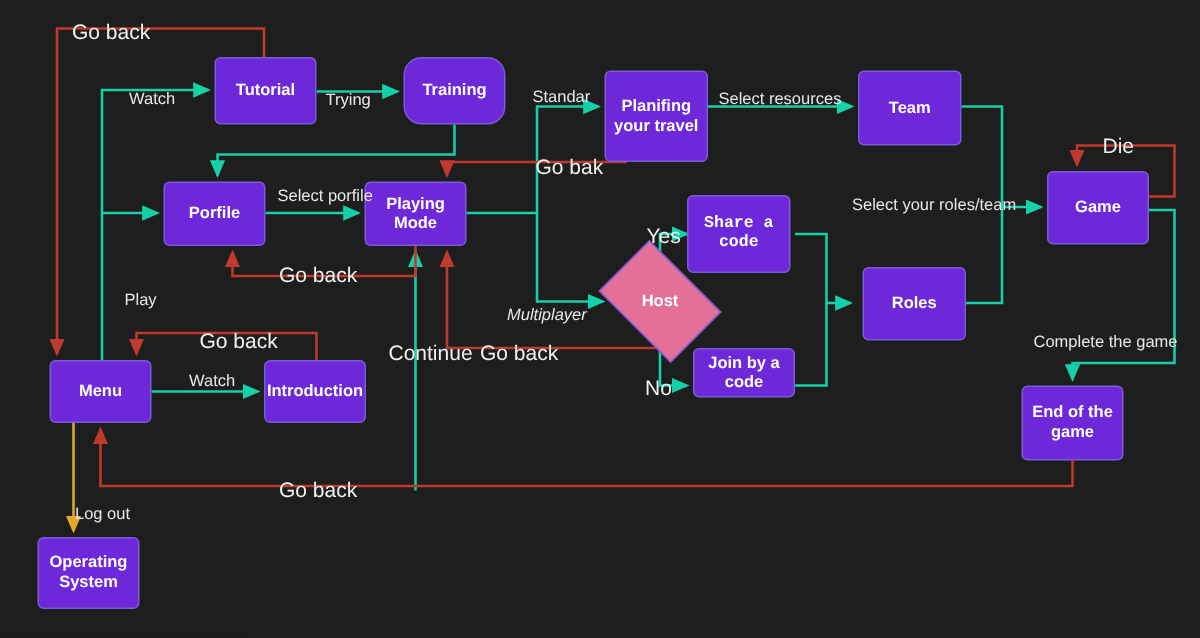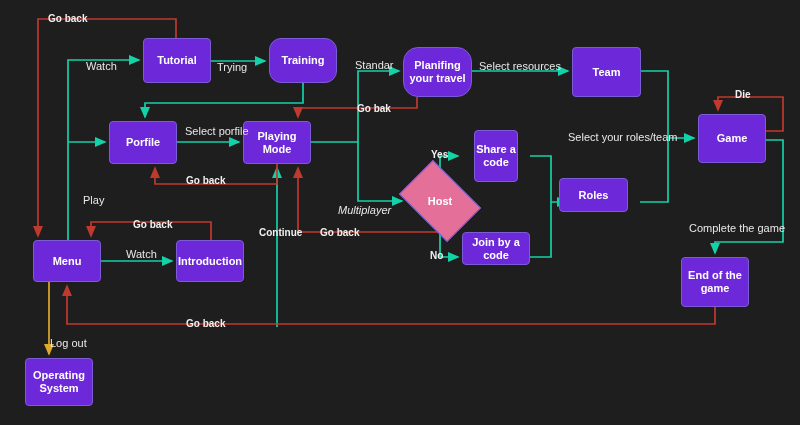--- a/index.html
+++ b/index.html
@@ -7,21 +7,21 @@
          font-family:"Liberation Sans", sans-serif;}
   svg.wires{position:absolute;left:0;top:0;width:800px;height:425px;}
   .node{position:absolute;background:#6d28d9;border:1px solid #7b5cd6;border-radius:4px;
         display:flex;align-items:center;justify-content:center;text-align:center;
         color:#ffffff;font-weight:bold;font-size:11px;line-height:13px;box-sizing:border-box;}
   .node.diamond{background:transparent;border:none;border-radius:0;}
   .diamond .dshape{position:absolute;left:0;top:0;width:100%;height:100%;
         background:#e4709a;border:1px solid #7b5cd6;transform:rotate(45deg);box-sizing:border-box;}
   .diamond .dlabel{position:relative;z-index:2;}
   .elabel{position:absolute;color:#e8e8e8;font-size:11px;white-space:nowrap;}
-  .elabel.bold{font-weight:bold;font-size:10px;color:#f0f0f0;}
+  .elabel.bold{font-weight:normal;font-size:14px;color:#f0f0f0;}
 </style>
 </head>
 <body>
 
 <div id="stage">
 
   <svg class="wires" viewBox="0 0 800 425" xmlns="http://www.w3.org/2000/svg">
     <defs>
       <marker id="ar-flow" markerWidth="7" markerHeight="7" refX="6" refY="3" orient="auto">
         <path d="M0,0 L7,3 L0,6 z" fill="#14d1a8"></path>
@@ -101,37 +101,37 @@
       </div>
       <div class="node" style="left: 269px; top: 38px; width: 68px; height: 45px; border-radius: 12px;">
         <span class="">Training</span>
       </div>
       <div class="node" style="left: 109px; top: 121px; width: 68px; height: 43px;">
         <span class="">Porfile</span>
       </div>
       <div class="node" style="left: 243px; top: 121px; width: 68px; height: 43px;">
         <span class="">Playing<br>Mode</span>
       </div>
-      <div class="node" style="left: 403px; top: 47px; width: 69px; height: 50px; border-radius: 15px;">
+      <div class="node" style="left: 403px; top: 47px; width: 69px; height: 61px;">
         <span class="">Planifing<br>your travel</span>
       </div>
       <div class="node" style="left: 572px; top: 47px; width: 69px; height: 50px;">
         <span class="">Team</span>
       </div>
       <div class="node diamond" style="left: 406px; top: 177px; width: 68px; height: 48px;">
         <div class="dshape"></div>
         <span class="dlabel">Host</span>
       </div>
-      <div class="node" style="left: 474px; top: 130px; width: 44px; height: 52px;">
+      <div class="node" style="left: 458px; top: 130px; width: 69px; height: 52px; font-family: Liberation Mono, monospace;">
         <span class="">Share a<br>code</span>
       </div>
       <div class="node" style="left: 462px; top: 232px; width: 68px; height: 33px;">
         <span class="">Join by a<br>code</span>
       </div>
-      <div class="node" style="left: 559px; top: 178px; width: 69px; height: 34px;">
+      <div class="node" style="left: 575px; top: 178px; width: 69px; height: 49px;">
         <span class="">Roles</span>
       </div>
       <div class="node" style="left: 698px; top: 114px; width: 68px; height: 49px;">
         <span class="">Game</span>
       </div>
       <div class="node" style="left: 681px; top: 257px; width: 68px; height: 50px;">
         <span class="">End of the<br>game</span>
       </div>
       <div class="node" style="left: 33px; top: 240px; width: 68px; height: 42px;">
         <span class="">Menu</span>

